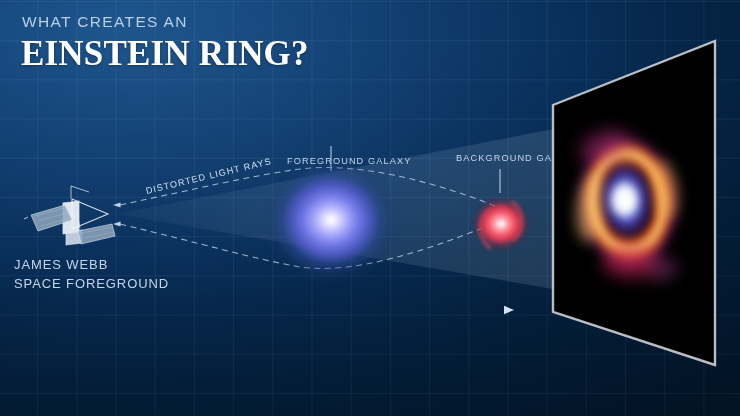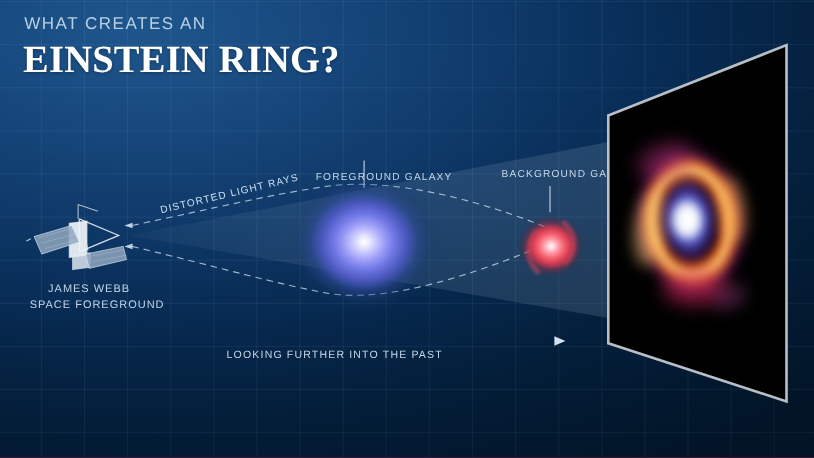--- a/index.html
+++ b/index.html
@@ -1,21 +1,21 @@
 <!DOCTYPE html>
 <html><head>
 <meta charset="utf-8">
 <style>
   html,body{margin:0;padding:0;background:#07121f;}
   #stage{
     position:relative;width:740px;height:416px;overflow:hidden;
     font-family:"Liberation Sans", sans-serif;
     background:
       radial-gradient(120% 110% at 18% 8%, #14457e 0%, #0d3a6d 26%, #093genericfallback 27%, #08305c 48%, #052murky 49%, #04274a 68%, #021c36 86%, #02172c 100%);
-    background-color:#be185d;
+    background-color:#6d28d9;
   }
   
   #bg-base{
     position:absolute;inset:0;
     background:
       radial-gradient(125% 115% at 16% 6%, #155089 0%, #0f4076 22%, #0a3361 42%, #06284d 60%, #03203e 78%, #021a31 100%);
   }
   #bg-grid{
     position:absolute;inset:0;
     background-image:
@@ -44,21 +44,21 @@
     font-family:Liberation Serif, serif;
   }
 
   
   .caption{
     position:absolute;color:#c3d6e8;font-size:9.2px;letter-spacing:1.1px;
     white-space:nowrap;line-height:1.45;
   }
   #cap-fg{left:287px;top:129px;margin-top:26px;}
   #cap-bg{left:456px;top:152px;}
-  #cap-jwst{left:27px;top:256px;text-align:center;width:108px;letter-spacing:0.9px;font-size:10px;}
+  #cap-jwst{left:14px;top:256px;width:108px;letter-spacing:0.9px;font-size:13px;}
   #cap-arrow{left:206px;top:316px;letter-spacing:1.05px;font-size:9.6px;}
   #cap-rays{
     position:absolute;left:146px;top:186px;color:#cfe0ef;font-size:9.1px;
     letter-spacing:1.05px;white-space:nowrap;
     transform:rotate(-13.5deg);transform-origin:left center;
   }
 
   
   #fg-galaxy{
     position:absolute;left:261px;top:156px;width:140px;height:128px;
@@ -169,21 +169,20 @@
 
   <div class="caption" id="cap-fg">FOREGROUND GALAXY</div>
 
   <div class="caption" id="cap-bg">BACKGROUND GALAXY</div>
 
   <div class="caption" id="cap-jwst">
     <div>JAMES WEBB</div>
     <div>SPACE FOREGROUND</div>
   </div>
 
-  <div class="caption" id="cap-arrow">LOOKING FURTHER INTO THE PAST</div>
 
   <div id="cap-rays">DISTORTED LIGHT RAYS</div>
 
   <div id="panel-wrap">
     <svg class="svg-layer" style="width:200px;height:350px;" viewBox="0 0 200 350">
       <defs>
         <clipPath id="panelClip">
           <polygon points="13,75 175,11 175,335 13,282"></polygon>
         </clipPath>
 

